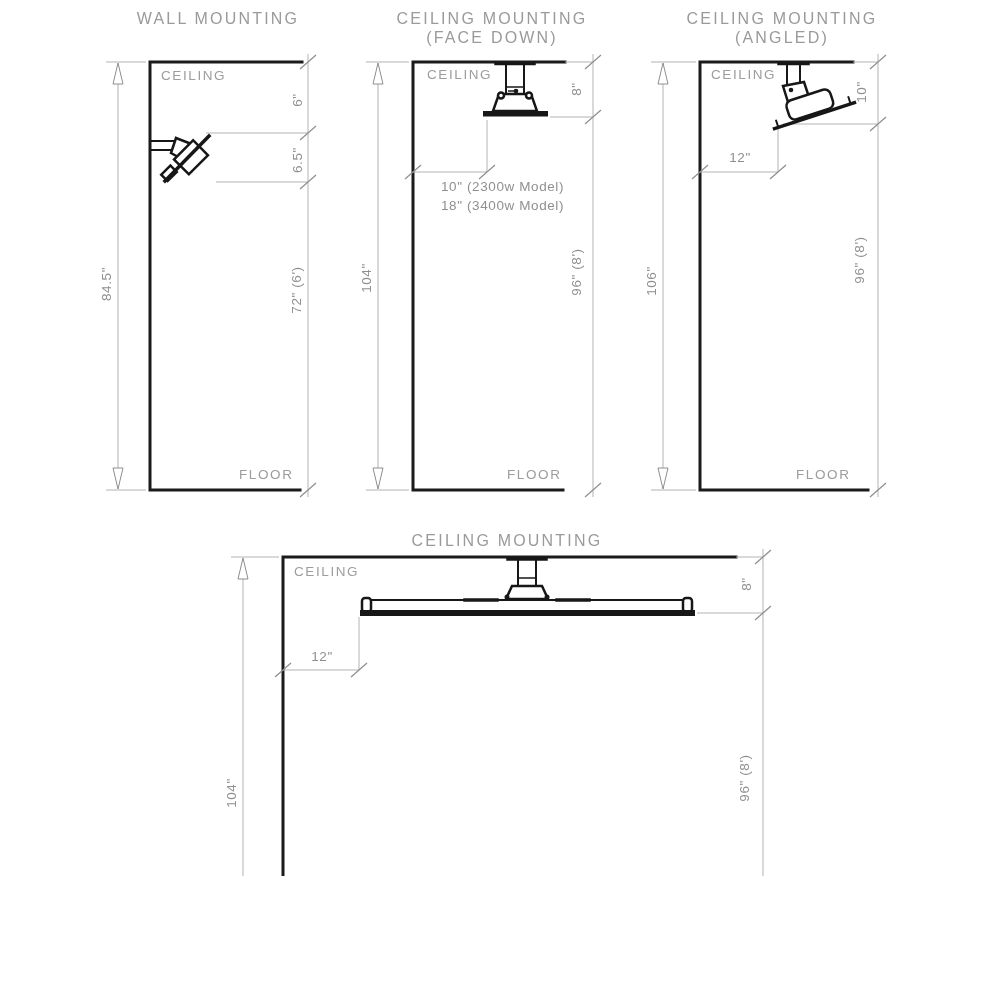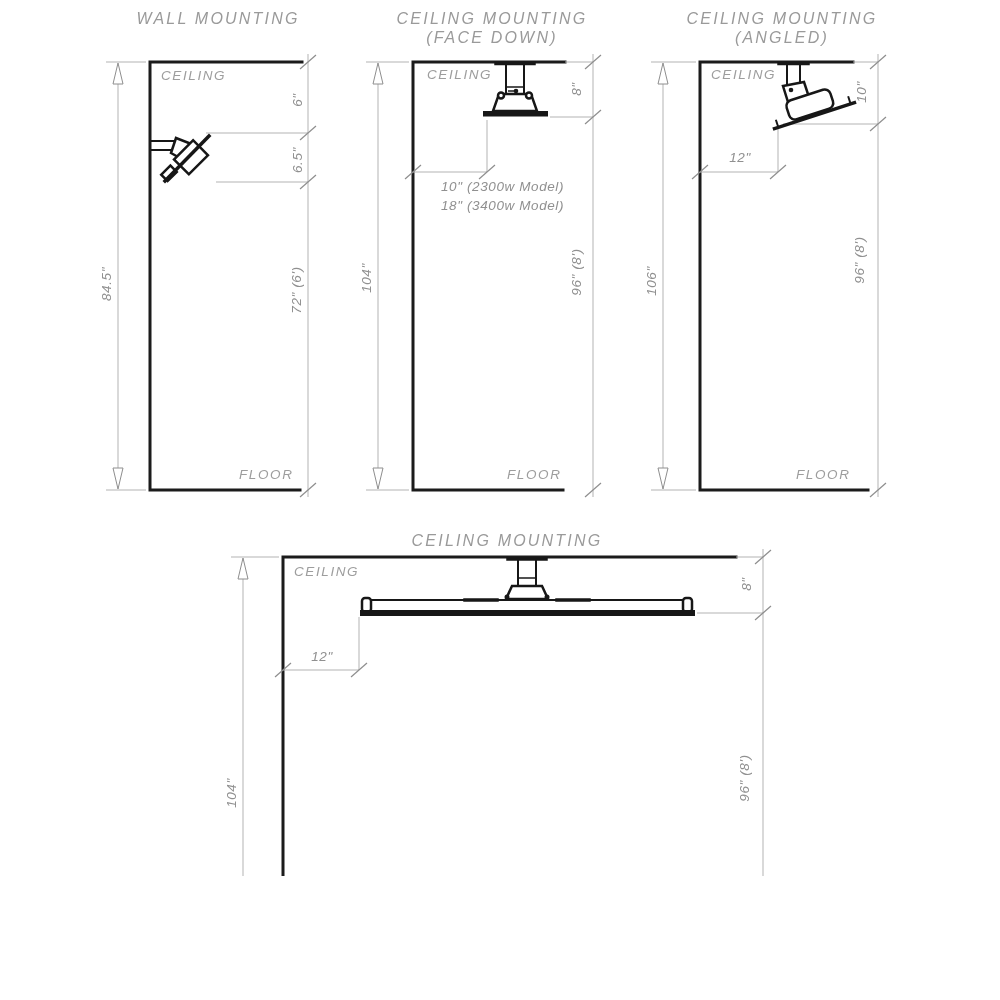--- a/index.html
+++ b/index.html
@@ -1,17 +1,17 @@
 <!DOCTYPE html>
 <html><head>
 <meta charset="utf-8">
 <style>
   html,body{margin:0;padding:0;background:#ffffff;}
   #canvas{position:relative;width:1000px;height:876px;background:#ffffff;overflow:hidden;
-          font-family:"Liberation Sans", sans-serif;font-style:italic;}
+          font-family:"Liberation Sans", sans-serif;}
   svg{display:block;}
   .t-title{font-size:16px;fill:#9a9a9a;letter-spacing:2.2px;font-family:"Liberation Sans",sans-serif;}
   .t-label{font-size:13.5px;fill:#9d9d9d;letter-spacing:1.6px;font-family:"Liberation Sans",sans-serif;}
   .t-dim{font-size:13.5px;fill:#909090;letter-spacing:0.6px;font-family:"Liberation Sans",sans-serif;}
   .wall{stroke:#1b1b1b;stroke-width:3;fill:none;stroke-linecap:square;}
   .dim{stroke:#b3b3b3;stroke-width:1;fill:none;}
   .tick{stroke:#8e8e8e;stroke-width:1.2;}
   .arrow{fill:#ffffff;stroke:#8e8e8e;stroke-width:1;}
   .dev2{stroke:#171717;stroke-width:2;fill:none;stroke-linecap:square;}
   .dev15{stroke:#171717;stroke-width:1.5;fill:none;}

